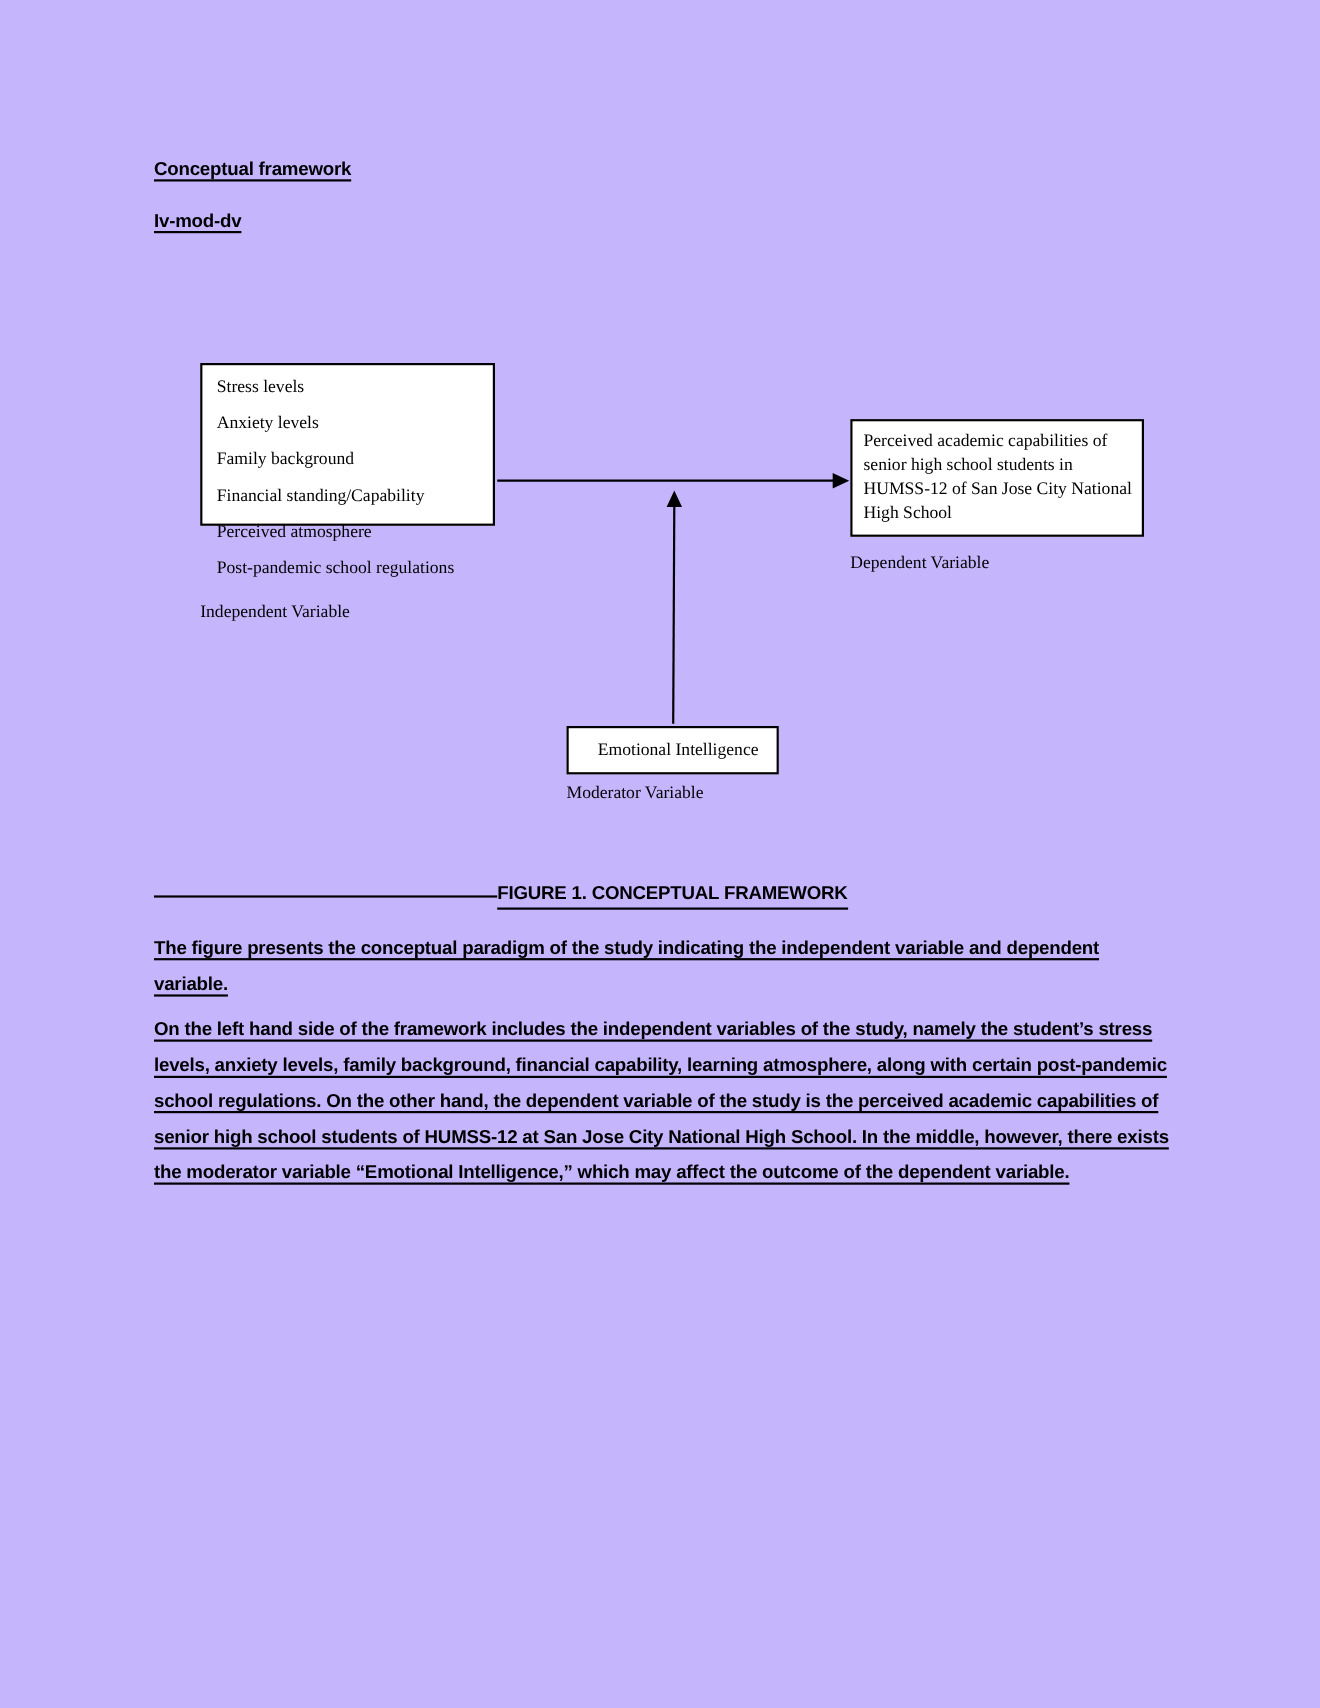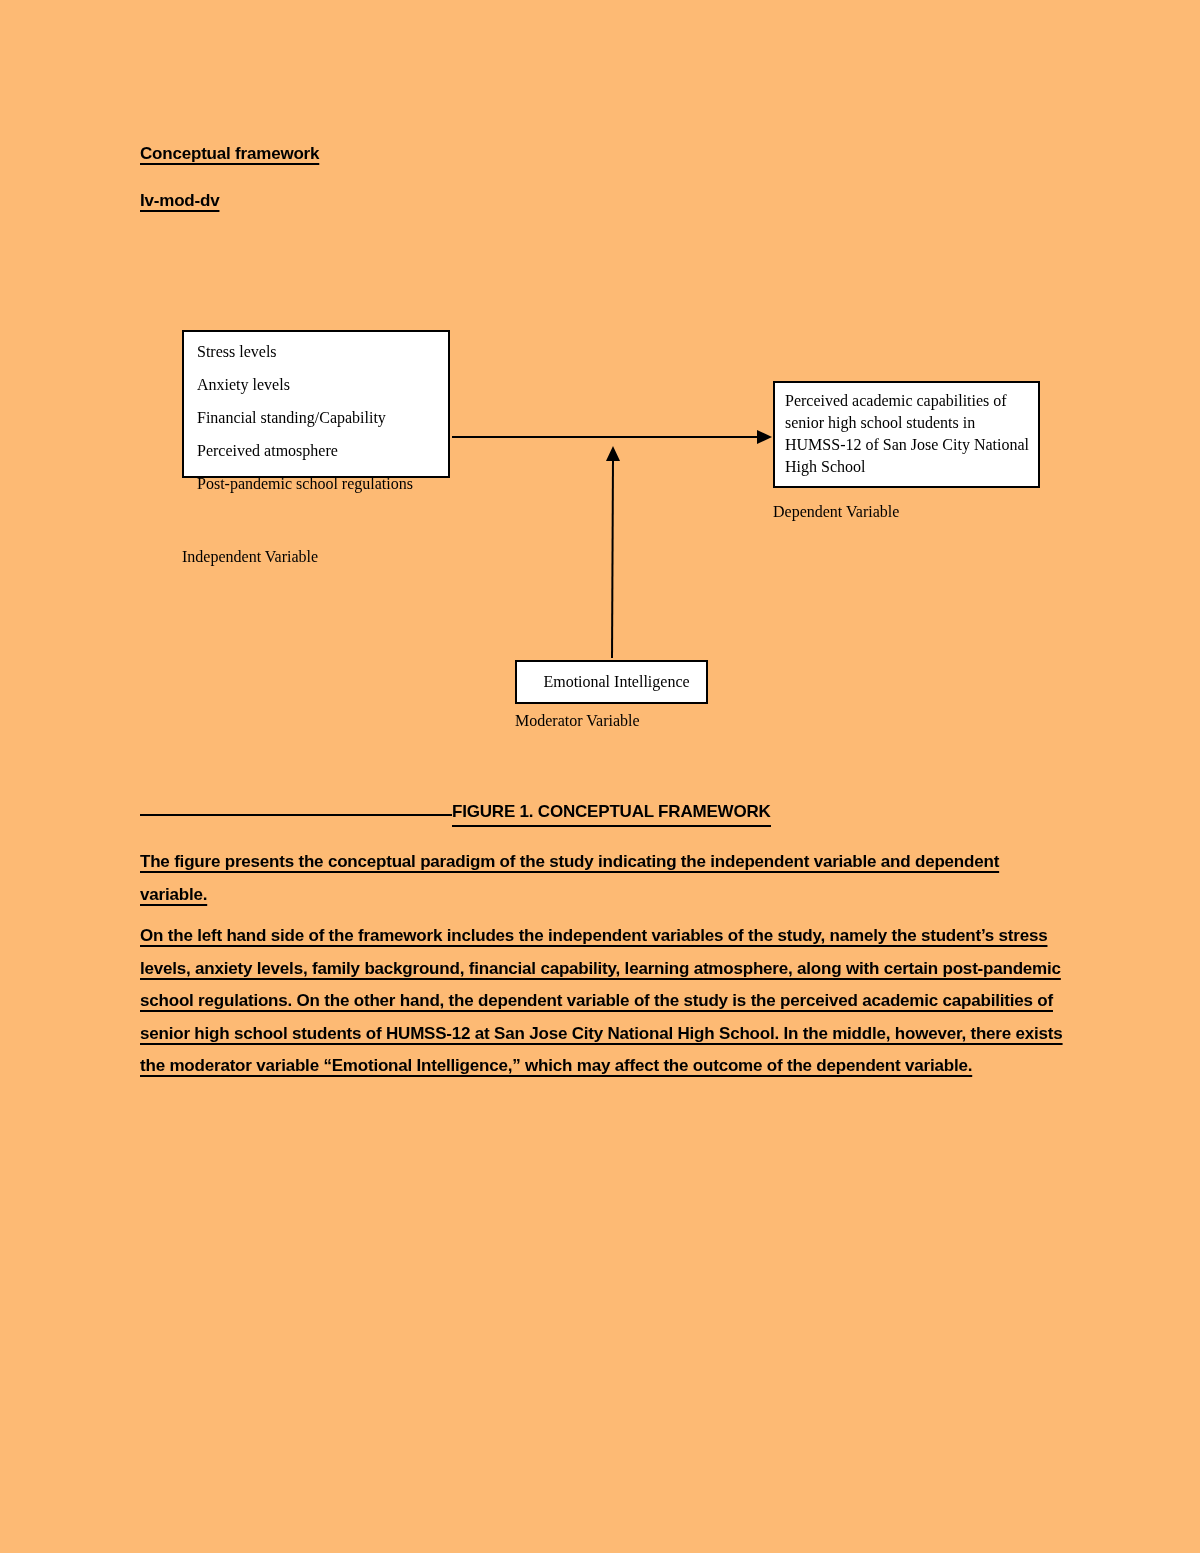--- a/index.html
+++ b/index.html
@@ -1,20 +1,20 @@
 <!DOCTYPE html>
 <html><head>
 <meta charset="utf-8">
 <style>
   html, body { margin: 0; padding: 0; background: #ffffff; }
   .page {
     position: relative;
     width: 1200px;
     height: 1553px;
-    background: #fdba74;
+    background: #c4b5fd;
     color: #000000;
     overflow: hidden;
     font-family: "Liberation Sans", sans-serif;
   }
 
   
   .doc-title, .doc-subtitle {
     position: absolute;
     left: 140px;
     font-weight: bold;
@@ -129,20 +129,21 @@
     <svg class="arrows" width="1200" height="800" viewBox="0 0 1200 800">
       <line x1="452" y1="437" x2="760" y2="437" stroke="#000000" stroke-width="2"></line>
       <polygon points="772,437 757,430 757,444" fill="#000000"></polygon>
       <line x1="612" y1="658" x2="613" y2="458" stroke="#000000" stroke-width="2"></line>
       <polygon points="613,446 606,461 620,461" fill="#000000"></polygon>
     </svg>
 
     <div class="dbox iv-box">
         <div class="iv-item">Stress levels</div>
         <div class="iv-item">Anxiety levels</div>
+        <div class="iv-item">Family background</div>
         <div class="iv-item">Financial standing/Capability</div>
         <div class="iv-item">Perceived atmosphere</div>
         <div class="iv-item">Post-pandemic school regulations</div>
       </div>
 
     <div class="dlabel iv-label">Independent Variable</div>
 
     <div class="dbox dv-box">Perceived academic capabilities of senior high school students in HUMSS-12 of San Jose City National High School</div>
 
     <div class="dlabel dv-label">Dependent Variable</div>

